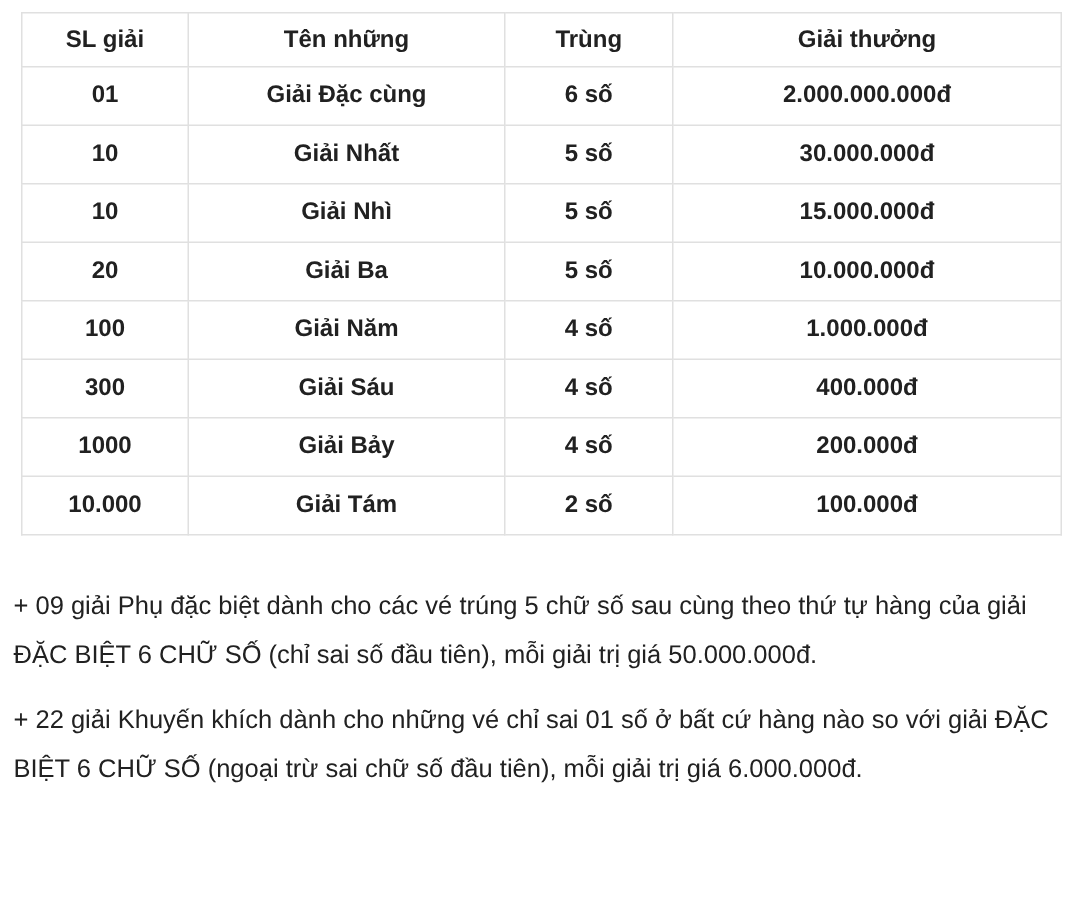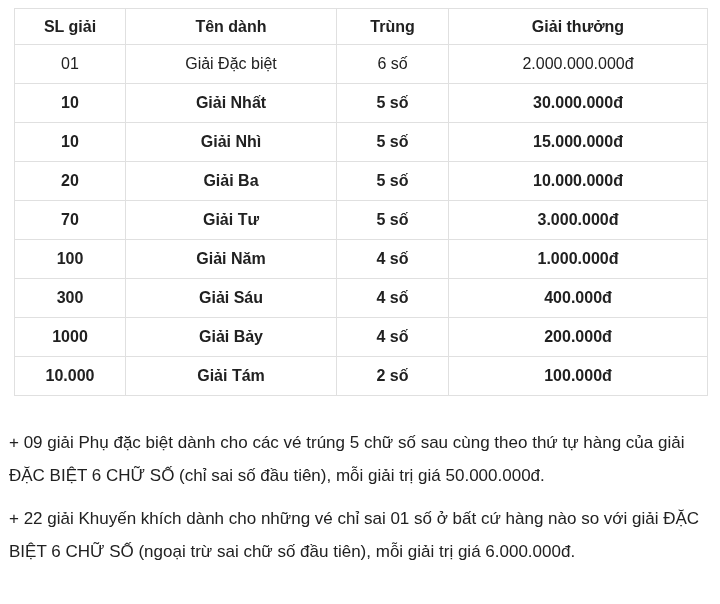--- a/index.html
+++ b/index.html
@@ -32,21 +32,21 @@
   }
   .prize-table th{
     height:36px;
     font-weight:700;
   }
   .prize-table td{
     height:39px;
     font-weight:700;
   }
   .prize-table tr.bold-row td{
-    font-weight:400;
+    font-weight:700;
   }
   col.c1{width:111px;}
   col.c2{width:211px;}
   col.c3{width:112px;}
   col.c4{width:259px;}
   .notes{
     margin:30px 14px 0 9px;
     font-size:17px;
     line-height:33px;
   }
@@ -66,55 +66,49 @@
 <table class="prize-table">
   <colgroup>
     <col class="c1">
       <col class="c2">
       <col class="c3">
       <col class="c4">
   </colgroup>
   <thead>
     <tr id="header-row">
         <th>SL giải</th>
-        <th>Tên dành</th>
+        <th>Tên những</th>
         <th>Trùng</th>
         <th>Giải thưởng</th>
       </tr>
   </thead>
   <tbody id="table-body">
       <tr class="bold-row">
         <td>01</td>
-        <td>Giải Đặc biệt</td>
+        <td>Giải Đặc cùng</td>
         <td>6 số</td>
         <td>2.000.000.000đ</td>
       </tr>
       <tr>
         <td>10</td>
         <td>Giải Nhất</td>
         <td>5 số</td>
         <td>30.000.000đ</td>
       </tr>
       <tr>
         <td>10</td>
         <td>Giải Nhì</td>
         <td>5 số</td>
         <td>15.000.000đ</td>
       </tr>
       <tr>
         <td>20</td>
         <td>Giải Ba</td>
         <td>5 số</td>
         <td>10.000.000đ</td>
-      </tr>
-      <tr>
-        <td>70</td>
-        <td>Giải Tư</td>
-        <td>5 số</td>
-        <td>3.000.000đ</td>
       </tr>
       <tr>
         <td>100</td>
         <td>Giải Năm</td>
         <td>4 số</td>
         <td>1.000.000đ</td>
       </tr>
       <tr>
         <td>300</td>
         <td>Giải Sáu</td>

